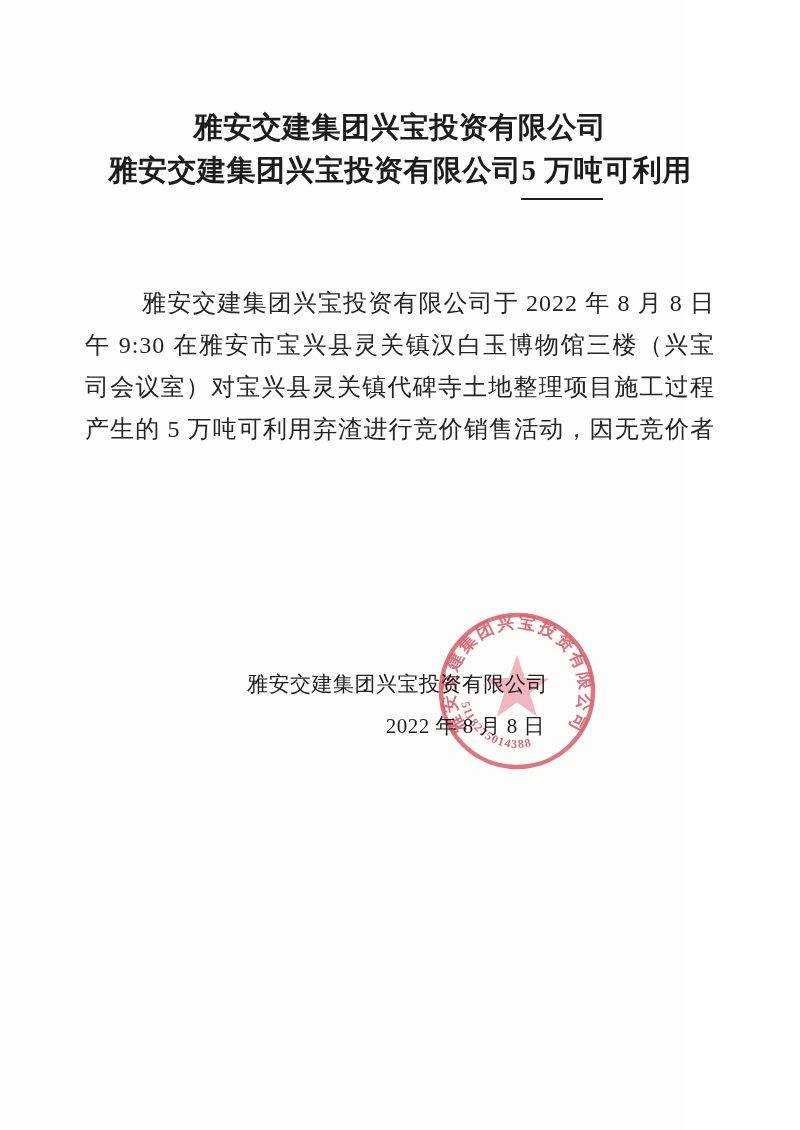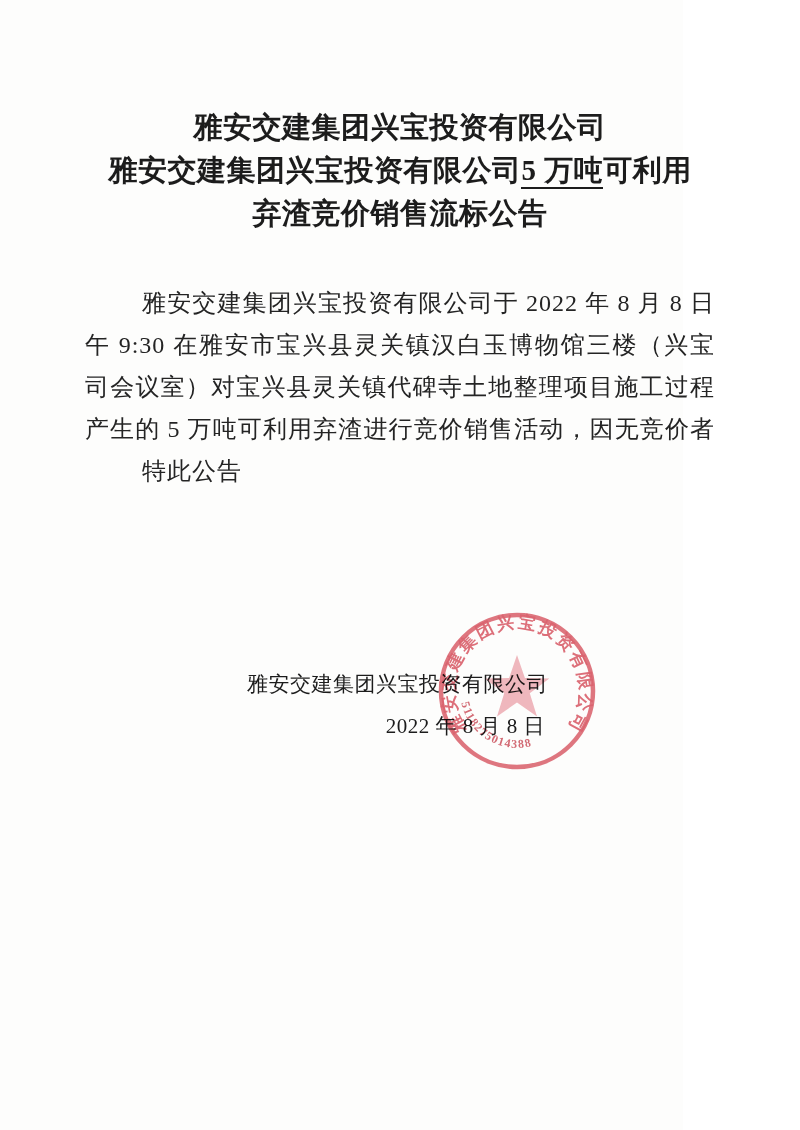--- a/index.html
+++ b/index.html
@@ -17,21 +17,21 @@
   }
   
   .doc-title {
     position:absolute; top:106px; left:50px; width:700px;
     text-align:center; font-weight:700;
     font-size:29px; line-height:43px; color:#1c1c1c;
     letter-spacing:0.5px;
   }
   .title-underline {
     border-bottom:2px solid #1c1c1c;
-    padding-bottom:1px;
+    padding-bottom:12px;
   }
   
   .doc-body {
     position:absolute; top:282px; left:85px; width:630px;
     font-size:24px; line-height:42px; color:#242424;
     letter-spacing:1px;
   }
   .body-line { height:42px; overflow:hidden; }
   .body-line.fill { text-align:justify; text-align-last:justify; }
   .body-line.indent { text-indent:57px; }
@@ -56,29 +56,27 @@
   .seal .code-text { font-size:12px; letter-spacing:1.2px; font-weight:700; }
 </style>
 </head>
 <body>
 
 <div class="page">
 
   <div class="doc-title">
     <div class="title-line">雅安交建集团兴宝投资有限公司</div>
     <div class="title-line"><span>雅安交建集团兴宝投资有限公司</span><span class="title-underline">5 万吨</span><span>可利用</span></div>
-    <div class="title-line">弃渣竞价销售流标公告</div>
   </div>
 
   <div class="doc-body">
     <div class="body-line fill indent">雅安交建集团兴宝投资有限公司于 2022 年 8 月 8 日上</div>
     <div class="body-line fill">午 9:30 在雅安市宝兴县灵关镇汉白玉博物馆三楼（兴宝公</div>
     <div class="body-line fill">司会议室）对宝兴县灵关镇代碑寺土地整理项目施工过程中</div>
     <div class="body-line fill">产生的 5 万吨可利用弃渣进行竞价销售活动，因无竞价者报</div>
-    <div class="body-line indent">特此公告</div>
   </div>
 
   <div class="sig-company">雅安交建集团兴宝投资有限公司</div>
   <div class="sig-date">2022 年 8 月 8 日</div>
 
   <svg class="seal" viewBox="0 0 170 170" xmlns="http://www.w3.org/2000/svg">
     <defs>
       <path id="sealTopArc" d="M 36.7 125.5 A 63 63 0 1 1 133.3 125.5" fill="none"></path>
       <path id="sealBotArc" d="M 28.9 94.9 A 57 57 0 0 0 117.7 131.7" fill="none"></path>
     </defs>

